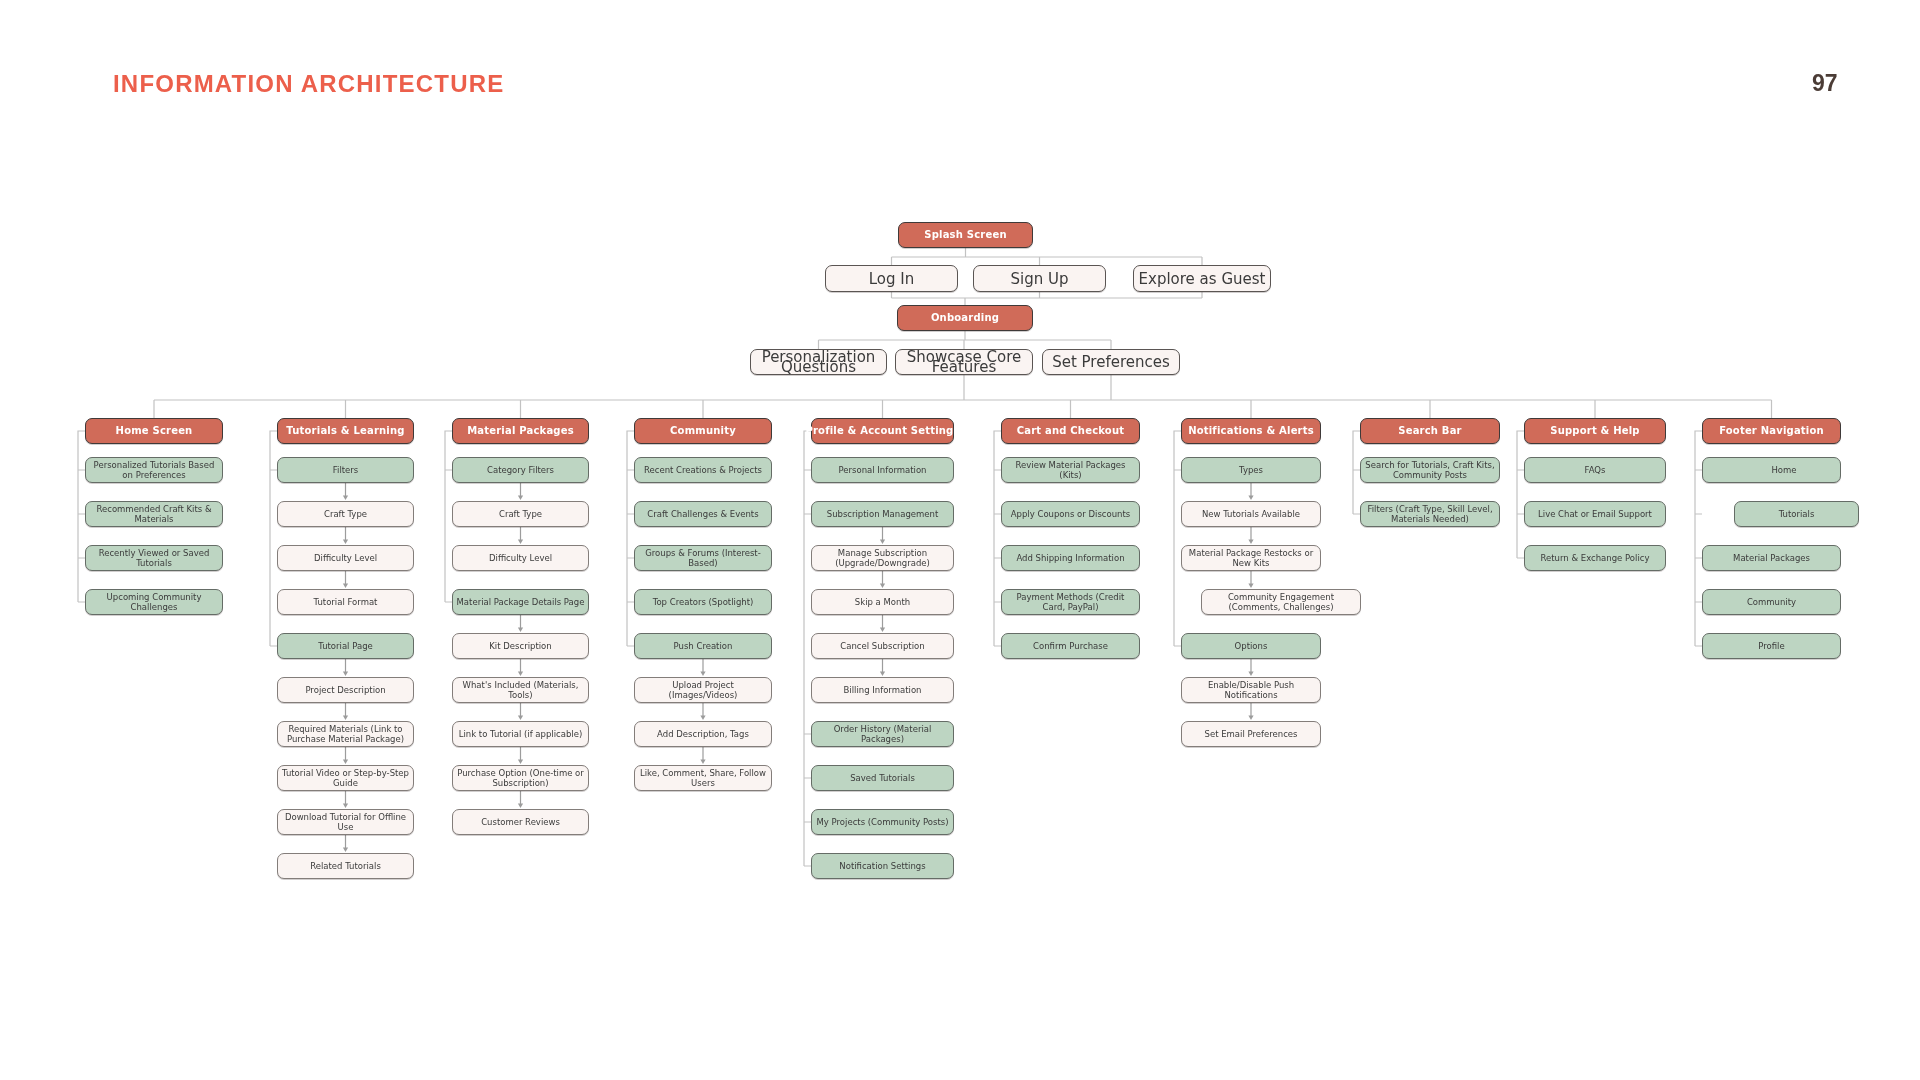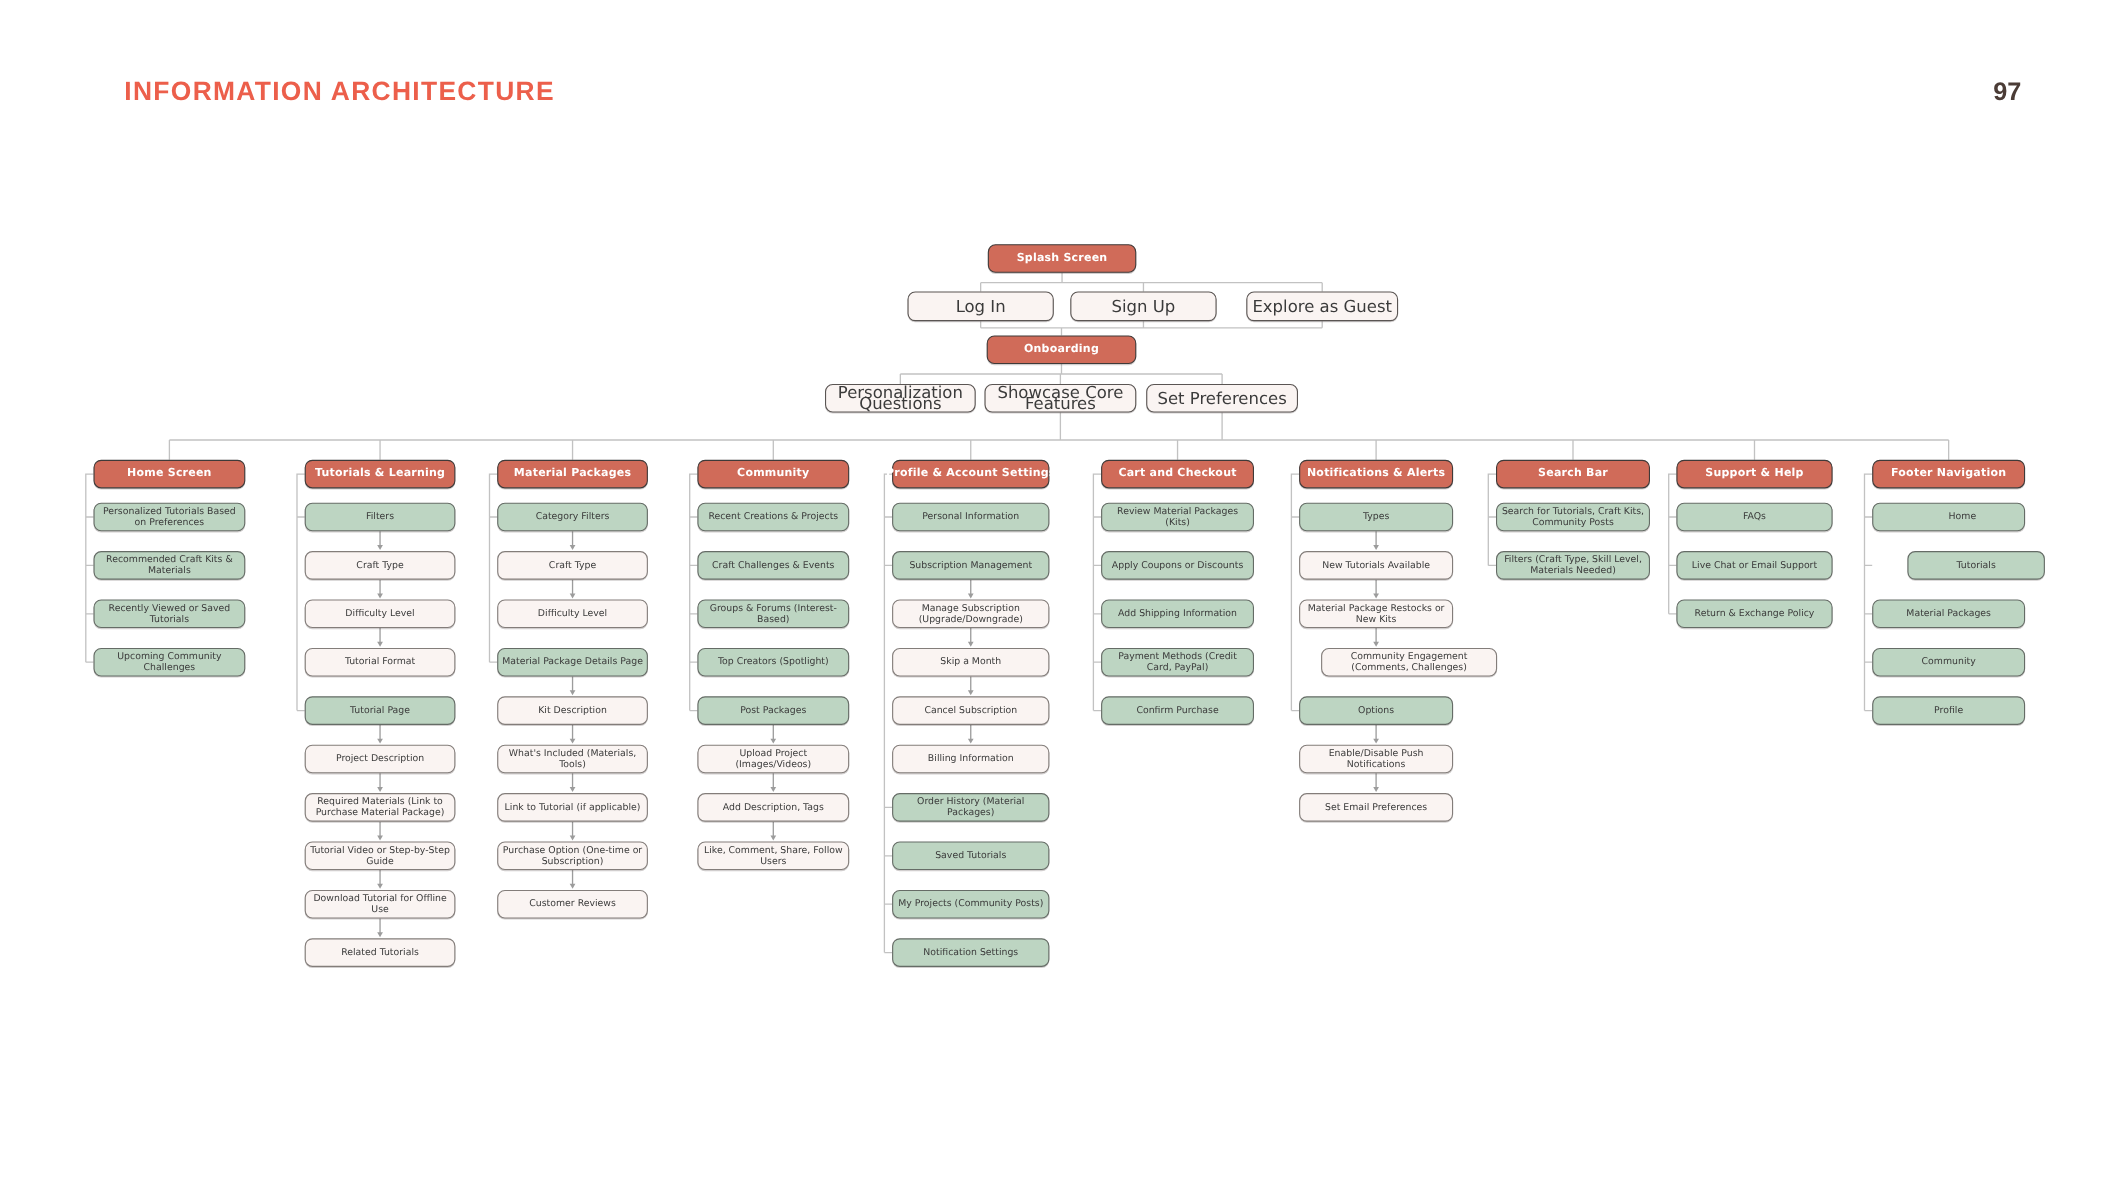--- a/index.html
+++ b/index.html
@@ -129,21 +129,21 @@
       <div class="node plain" style="left: 452px; top: 633px; width: 137px; min-height: 26px;">Kit Description</div>
       <div class="node plain" style="left: 452px; top: 677px; width: 137px; min-height: 26px;">What's Included (Materials, Tools)</div>
       <div class="node plain" style="left: 452px; top: 721px; width: 137px; min-height: 26px;">Link to Tutorial (if applicable)</div>
       <div class="node plain" style="left: 452px; top: 765px; width: 137px; min-height: 26px;">Purchase Option (One-time or Subscription)</div>
       <div class="node plain" style="left: 452px; top: 809px; width: 137px; min-height: 26px;">Customer Reviews</div>
       <div class="node red" style="left: 634px; top: 418px; width: 138px; min-height: 26px;">Community</div>
       <div class="node green" style="left: 634px; top: 457px; width: 138px; min-height: 26px;">Recent Creations &amp; Projects</div>
       <div class="node green" style="left: 634px; top: 501px; width: 138px; min-height: 26px;">Craft Challenges &amp; Events</div>
       <div class="node green" style="left: 634px; top: 545px; width: 138px; min-height: 26px;">Groups &amp; Forums (Interest-Based)</div>
       <div class="node green" style="left: 634px; top: 589px; width: 138px; min-height: 26px;">Top Creators (Spotlight)</div>
-      <div class="node green" style="left: 634px; top: 633px; width: 138px; min-height: 26px;">Post Packages</div>
+      <div class="node green" style="left: 634px; top: 633px; width: 138px; min-height: 26px;">Push Creation</div>
       <div class="node plain" style="left: 634px; top: 677px; width: 138px; min-height: 26px;">Upload Project (Images/Videos)</div>
       <div class="node plain" style="left: 634px; top: 721px; width: 138px; min-height: 26px;">Add Description, Tags</div>
       <div class="node plain" style="left: 634px; top: 765px; width: 138px; min-height: 26px;">Like, Comment, Share, Follow Users</div>
       <div class="node red" style="left: 811px; top: 418px; width: 143px; min-height: 26px;">Profile &amp; Account Settings</div>
       <div class="node green" style="left: 811px; top: 457px; width: 143px; min-height: 26px;">Personal Information</div>
       <div class="node green" style="left: 811px; top: 501px; width: 143px; min-height: 26px;">Subscription Management</div>
       <div class="node plain" style="left: 811px; top: 545px; width: 143px; min-height: 26px;">Manage Subscription (Upgrade/Downgrade)</div>
       <div class="node plain" style="left: 811px; top: 589px; width: 143px; min-height: 26px;">Skip a Month</div>
       <div class="node plain" style="left: 811px; top: 633px; width: 143px; min-height: 26px;">Cancel Subscription</div>
       <div class="node plain" style="left: 811px; top: 677px; width: 143px; min-height: 26px;">Billing Information</div>

